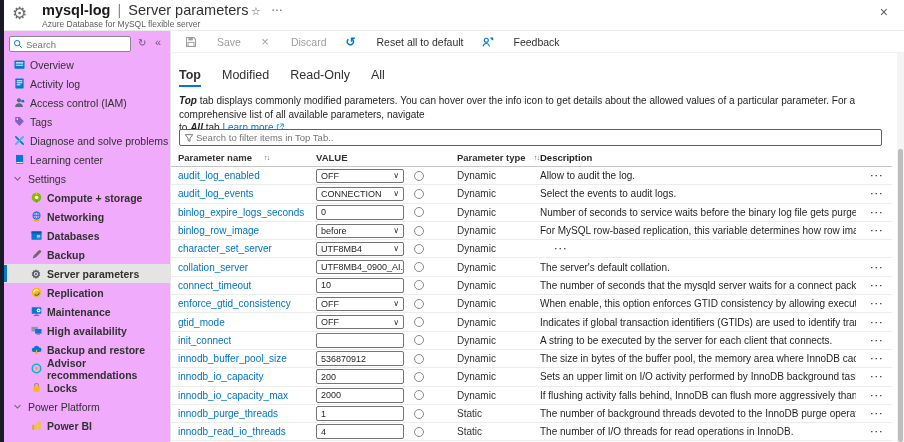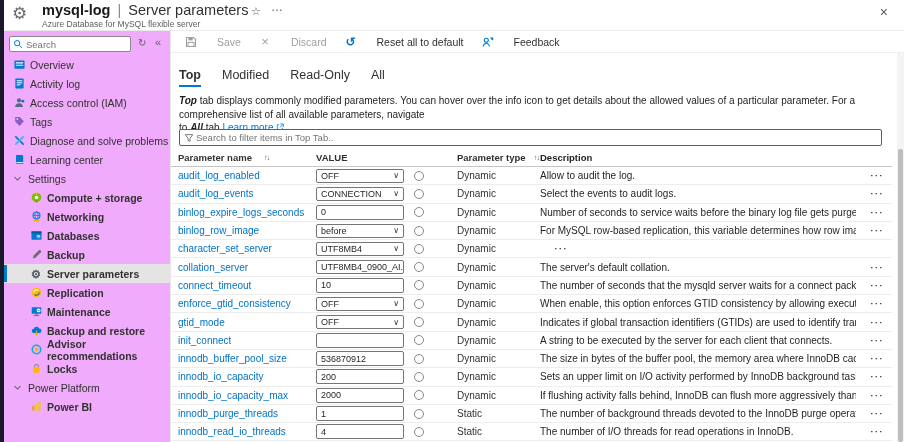--- a/index.html
+++ b/index.html
@@ -243,20 +243,30 @@
               <rect x="3" y="9.8" width="6" height="1.2" fill="#7a7a7a"></rect>
               <circle cx="8.3" cy="4.8" r="2.1" fill="#fff"></circle>
               <path d="M7.3 4.8h2" stroke="#0078d4" stroke-width="1"></path>
             </svg>
           </span>
           <span>Maintenance</span>
         </div>
         <div class="sb-item l1">
           <span class="sb-ic">
             <svg width="11" height="11" viewBox="0 0 12 12">
+              <rect x="0.5" y="2" width="7" height="5" fill="#8a98a8"></rect>
+              <rect x="4.5" y="4.4" width="7" height="5" fill="#0078d4"></rect>
+              <rect x="6.2" y="9.6" width="3.6" height="1" fill="#7a7a7a"></rect>
+            </svg>
+          </span>
+          <span>High availability</span>
+        </div>
+        <div class="sb-item l1">
+          <span class="sb-ic">
+            <svg width="11" height="11" viewBox="0 0 12 12">
               <path d="M3.1 8.8a2.3 2.3 0 0 1 0-4.6A3.1 3.1 0 0 1 9 3.9a2.4 2.4 0 0 1 0 4.9z" fill="#0078d4"></path>
               <path d="M6 6.2v4.2" stroke="#f7a800" stroke-width="1.3"></path>
               <path d="M4.6 9l1.4 1.6L7.4 9" fill="none" stroke="#f7a800" stroke-width="1.1"></path>
             </svg>
           </span>
           <span>Backup and restore</span>
         </div>
         <div class="sb-item l1">
           <span class="sb-ic">
             <svg width="11" height="11" viewBox="0 0 12 12">

